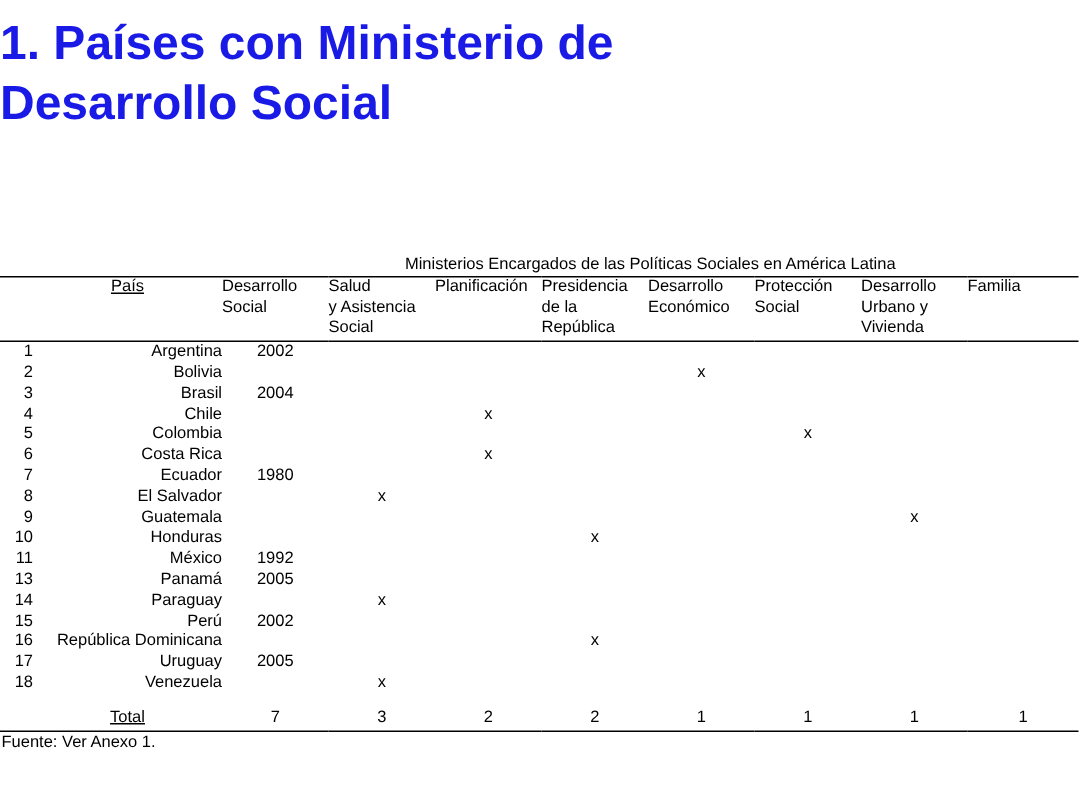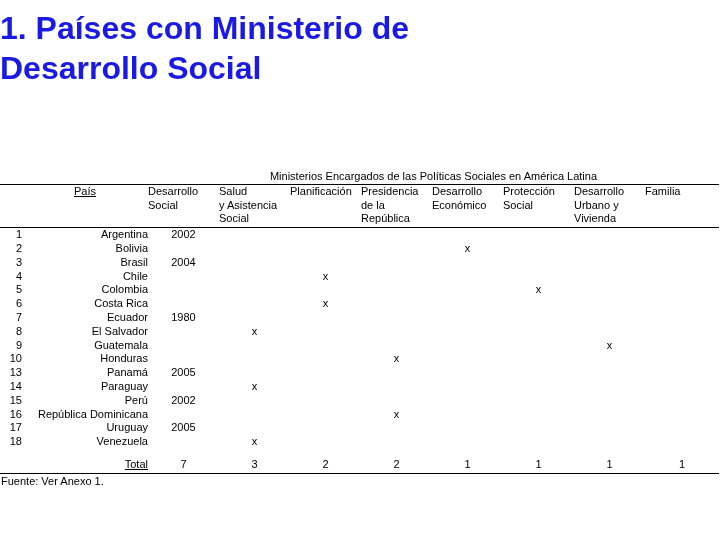--- a/index.html
+++ b/index.html
@@ -85,21 +85,21 @@
     white-space: nowrap;
     padding-bottom: 1px;
   }
 
   td.colhead {
     text-align: left;
     line-height: 13.5px;
   }
   td.colhead-pais { text-align: center; text-decoration: underline; }
 
-  td.total-label { text-align: right; padding-left: 12px; font-weight: bold; text-decoration: underline; }
+  td.total-label { text-align: center; padding-left: 12px; font-weight: bold; text-decoration: underline; }
   td.total-val   { text-align: center; }
 
   #fuente {
     font-size: 11px;
     color: #000;
     padding-top: 1px;
     padding-left: 1px;
     white-space: nowrap;
   }
 </style>
@@ -292,20 +292,32 @@
           <td class="mark"></td>
           <td class="mark"></td>
           <td class="mark"></td>
           <td class="mark">x</td>
           <td class="mark"></td>
           <td class="mark"></td>
           <td class="mark"></td>
           <td class="mark"></td>
         </tr>
         <tr>
+          <td class="num">11</td>
+          <td class="name">México</td>
+          <td class="mark">1992</td>
+          <td class="mark"></td>
+          <td class="mark"></td>
+          <td class="mark"></td>
+          <td class="mark"></td>
+          <td class="mark"></td>
+          <td class="mark"></td>
+          <td class="mark"></td>
+        </tr>
+        <tr>
           <td class="num">13</td>
           <td class="name">Panamá</td>
           <td class="mark">2005</td>
           <td class="mark"></td>
           <td class="mark"></td>
           <td class="mark"></td>
           <td class="mark"></td>
           <td class="mark"></td>
           <td class="mark"></td>
           <td class="mark"></td>

